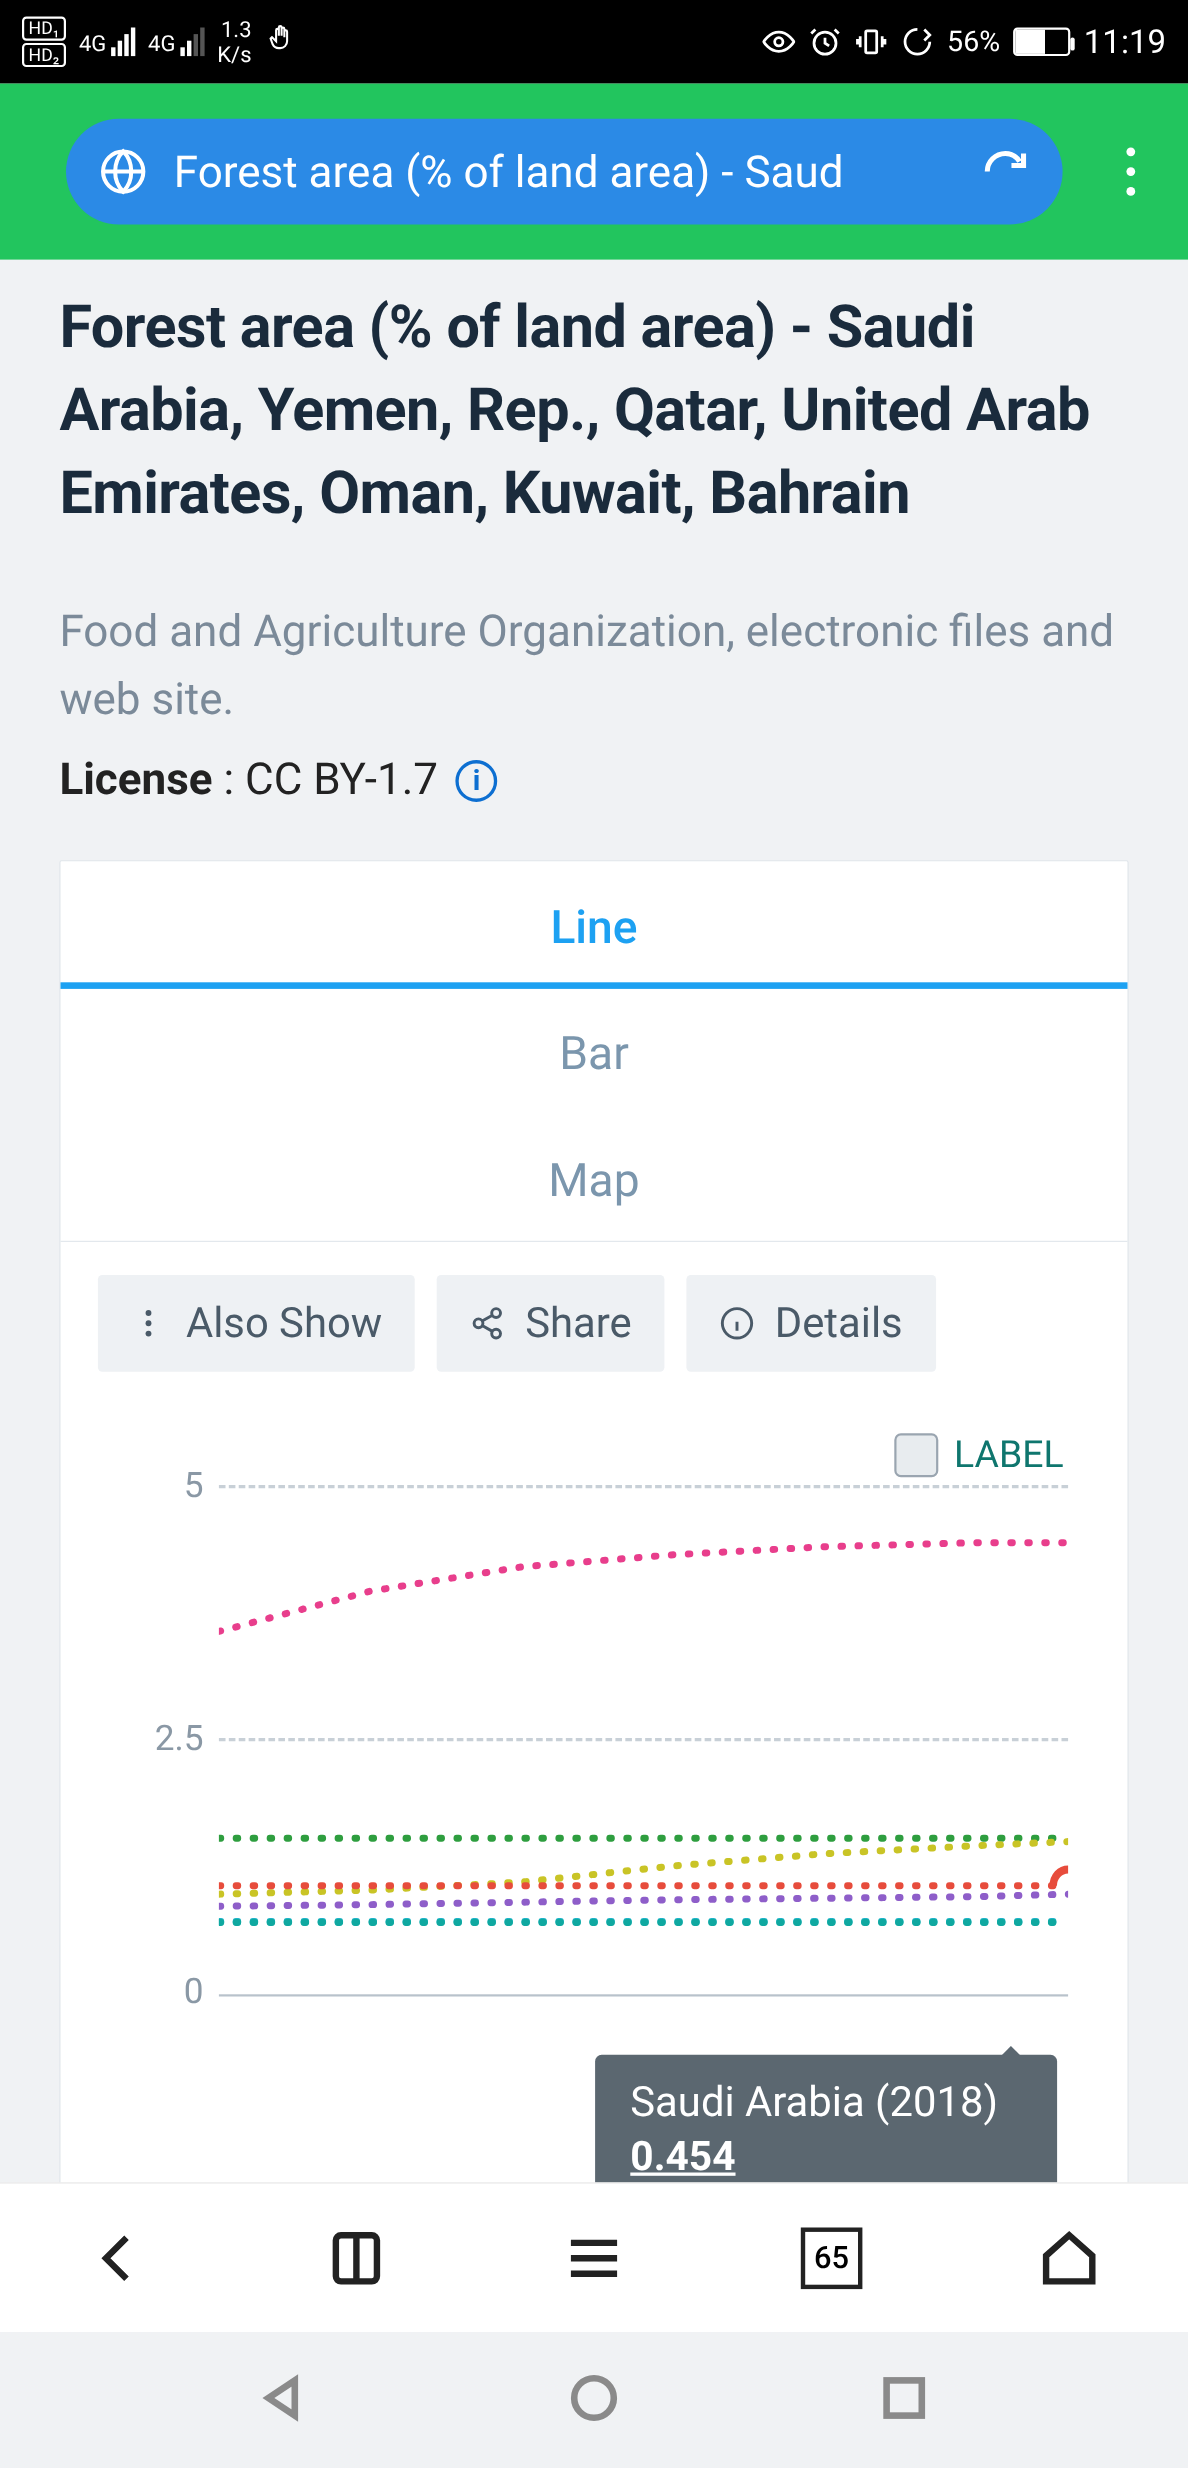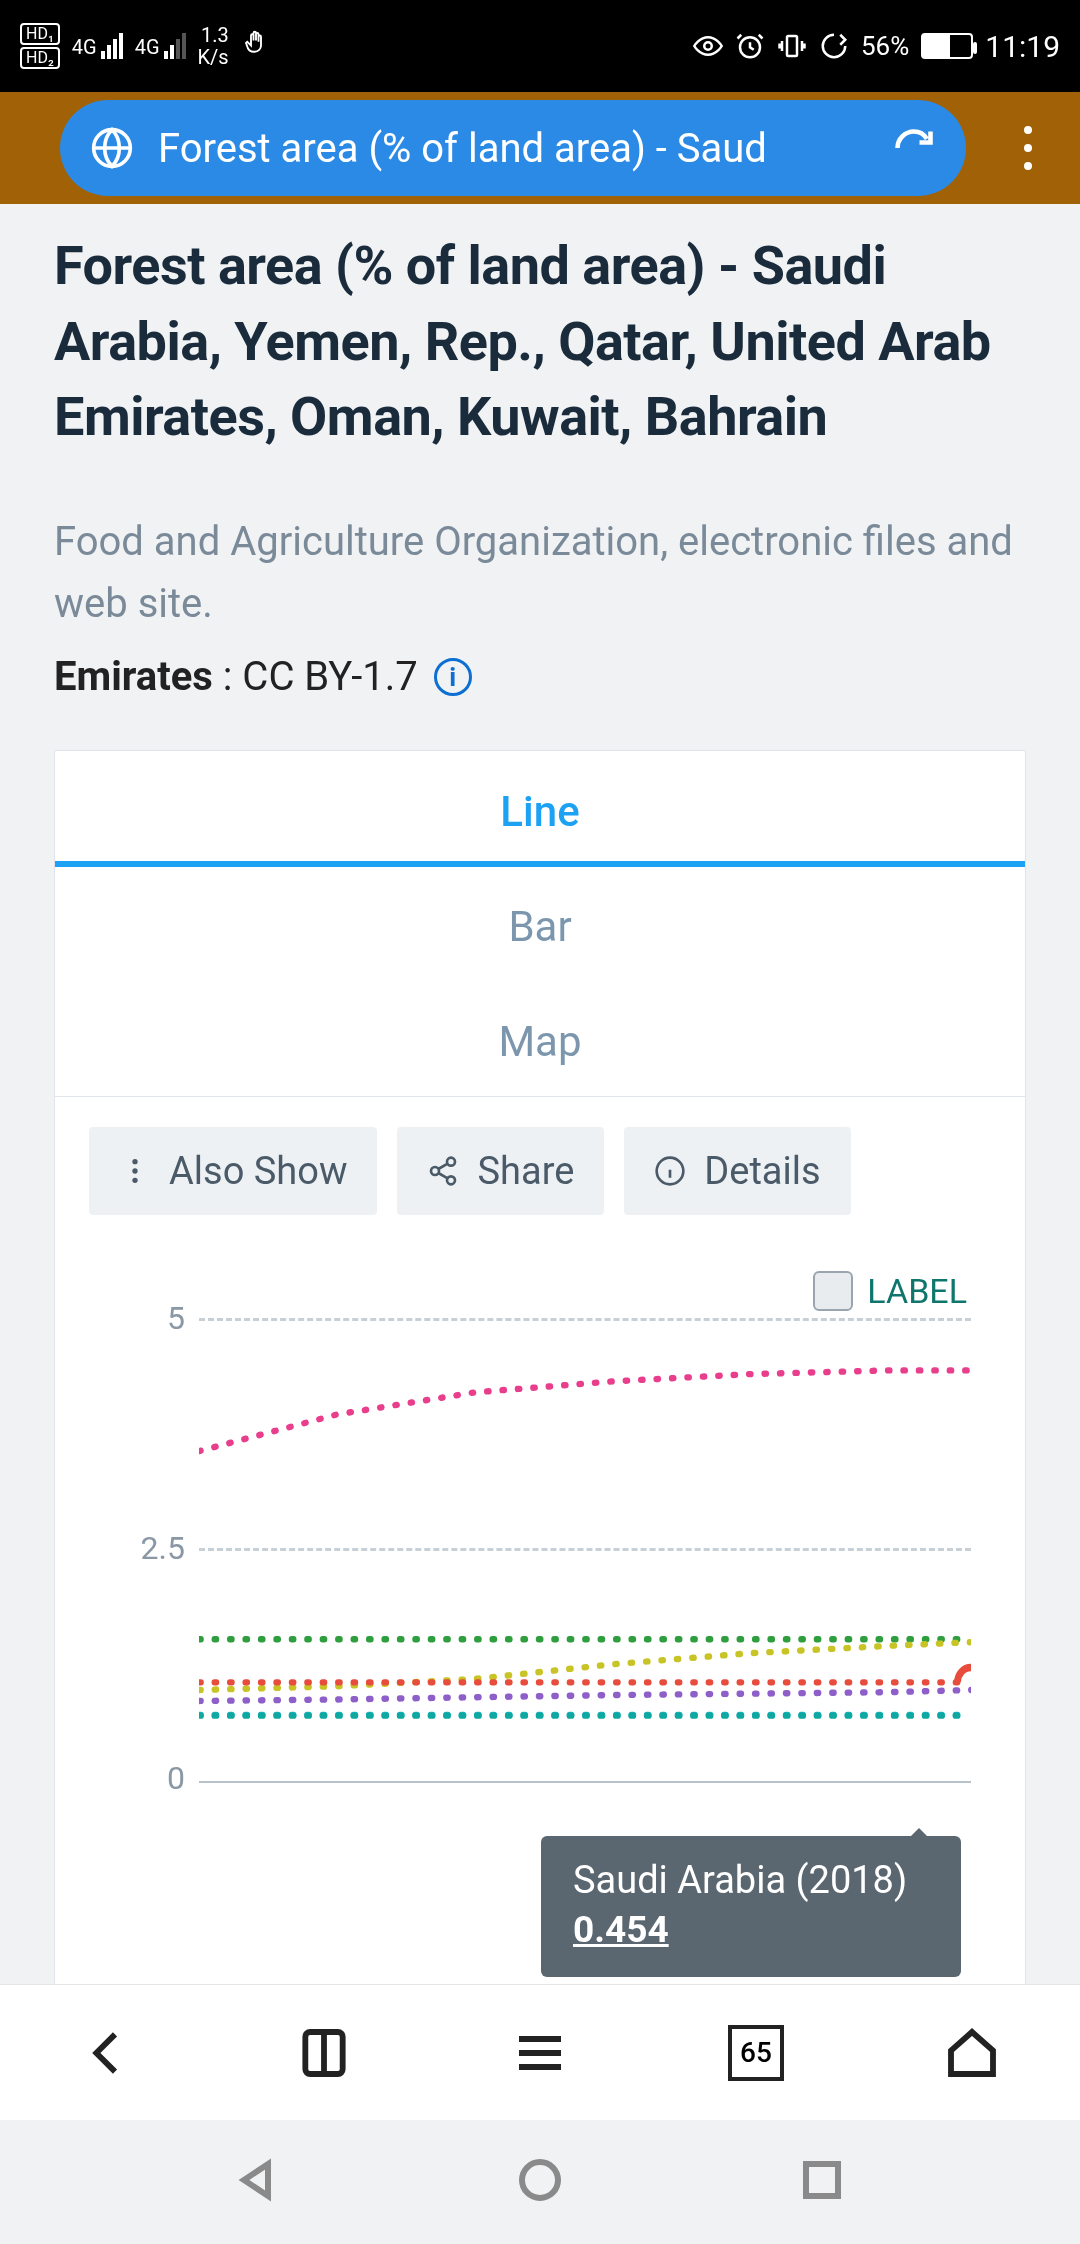--- a/index.html
+++ b/index.html
@@ -1,33 +1,33 @@
 <!DOCTYPE html>
 <html><head>
 <meta charset="utf-8">
 <style>
   * { box-sizing: border-box; margin: 0; padding: 0; }
   html, body { width: 1080px; height: 2244px; font-family: -apple-system, BlinkMacSystemFont, "Segoe UI", Roboto, Arial, sans-serif; background: #f0f2f4; overflow: hidden; }
   
-  .status-bar { height: 92px; background: #000; color: #fff; display: flex; align-items: center; justify-content: space-between; padding: 0 20px; font-size: 26px; }
+  .status-bar { height: 76px; background: #000; color: #fff; display: flex; align-items: center; justify-content: space-between; padding: 0 20px; font-size: 26px; }
   .status-left, .status-right { display: flex; align-items: center; gap: 12px; }
   .status-left .badge { font-size: 16px; border: 2px solid #fff; border-radius: 4px; padding: 0 4px; line-height: 18px; }
   .sb-col { display:flex; flex-direction:column; gap:2px;}
   .sig { display:inline-flex; align-items:flex-end; gap:2px; height:26px;}
   .sig i { width:4px; background:#fff; display:inline-block;}
   .sig i:nth-child(1){height:8px;} .sig i:nth-child(2){height:14px;} .sig i:nth-child(3){height:20px;} .sig i:nth-child(4){height:26px;}
   .sig.dim i:nth-child(3),.sig.dim i:nth-child(4){background:#555;}
   .ks { font-size:20px; line-height:20px; text-align:right;}
   .hand-icon svg { width:30px; height:30px; }
   .status-right .ic { width:30px; height:30px; display:inline-flex; align-items:center; justify-content:center;}
   .battery { width:52px; height:26px; border:2px solid #fff; border-radius:4px; position:relative; display:inline-flex; align-items:center;}
   .battery::after{content:""; position:absolute; right:-6px; top:7px; width:4px; height:12px; background:#fff; border-radius:2px;}
   .battery i{ display:block; height:100%; width:56%; background:#fff;}
   
-  .browser-bar { height: 112px; background:#a16207; display:flex; align-items:center; padding:0 30px 0 60px; gap:20px;}
+  .browser-bar { height: 160px; background:#22c55e; display:flex; align-items:center; padding:0 30px 0 60px; gap:20px;}
   .url-pill { flex:1; height:96px; background:#2b8ae6; border-radius:48px; display:flex; align-items:center; padding:0 30px; gap:24px; color:#fff; font-size:40px; overflow:hidden;}
   .url-pill .globe { width:44px; height:44px; flex:0 0 44px;}
   .url-text { flex:1; white-space:nowrap; overflow:hidden; }
   .reload { width:44px; height:44px; flex:0 0 44px;}
   .kebab { width:44px; height:60px; display:flex; flex-direction:column; justify-content:center; align-items:center; gap:10px; margin-left:20px;}
   .kebab i{ width:8px; height:8px; background:#fff; border-radius:50%;}
   
   .content { padding: 24px 54px 0 54px; }
   h1.page-title { font-size:54px; font-weight:700; color:#1a2b3c; line-height:1.4; letter-spacing:-0.5px;}
   .source { margin-top:56px; font-size:40px; color:#7b8a99; line-height:1.55;}
@@ -156,21 +156,21 @@
       <i></i>
       <i></i>
       <i></i>
     </div>
 </div>
 
 <div class="content">
   <h1 class="page-title">Forest area (% of land area) - Saudi Arabia, Yemen, Rep., Qatar, United Arab Emirates, Oman, Kuwait, Bahrain</h1>
   <p class="source">Food and Agriculture Organization, electronic files and web site.</p>
   <p class="license-row">
-    <span class="lbl">Emirates</span>
+    <span class="lbl">License</span>
     <span> : </span>
     <span>CC BY-1.7</span>
     <span class="info-circ">i</span>
   </p>
 
   <div class="card">
     <div class="tabs">
       <div class="tab active">Line</div>
       <div class="tab">Bar</div>
       <div class="tab">Map</div>

